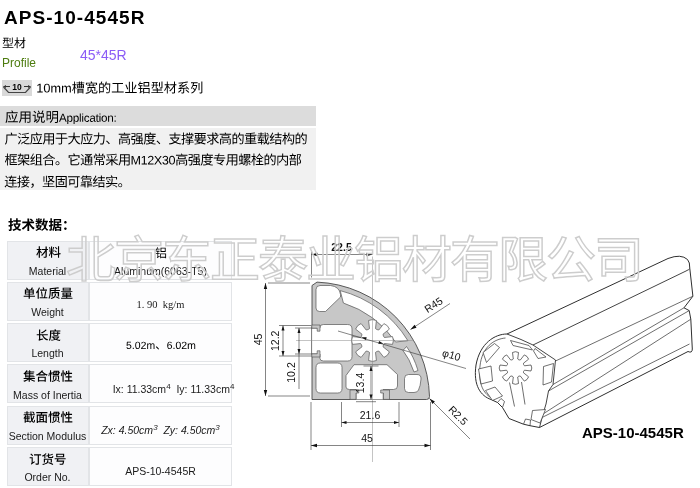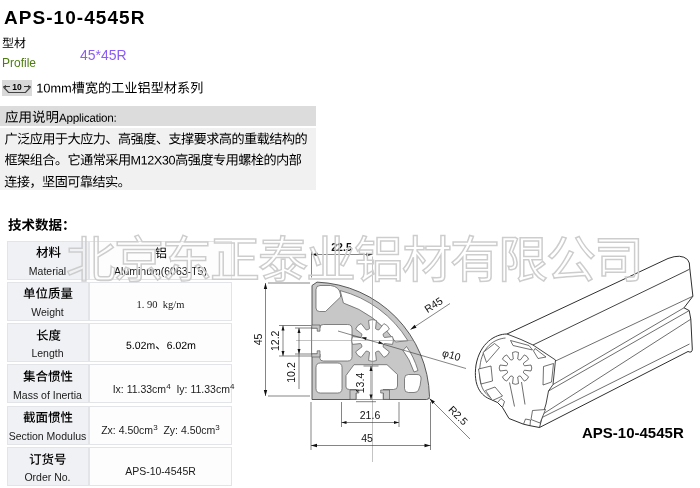--- a/index.html
+++ b/index.html
@@ -81,21 +81,21 @@
 <div class="et" style="left:-24px;top:471.2px;">Order No.</div>
 <svg style="position:absolute;left:154.5px;top:245.6px;" width="14.0" height="14.0" viewBox="0 -11.40 14.0 14.04">
     <path fill="#000" d="M6.4 -8.8H9.8V-6.3H6.4ZM5.5 -9.6V-5.5H10.7V-9.6ZM5.2 -4.0V0.9H6.0V0.3H10.2V0.9H11.1V-4.0ZM6.0 -0.5V-3.2H10.2V-0.5ZM2.2 -10.1C1.8 -8.9 1.2 -7.9 0.4 -7.2C0.6 -6.9 0.8 -6.5 0.9 -6.3C1.3 -6.7 1.7 -7.3 2.1 -7.9H4.7V-8.7H2.5C2.7 -9.1 2.9 -9.4 3.0 -9.8ZM0.7 -4.1V-3.3H2.4V-0.9C2.4 -0.3 2.0 0.1 1.8 0.2C1.9 0.4 2.2 0.7 2.3 0.9C2.4 0.7 2.8 0.4 4.8 -0.9C4.7 -1.0 4.6 -1.4 4.5 -1.6L3.2 -0.8V-3.3H4.7V-4.1H3.2V-5.7H4.5V-6.6H1.3V-5.7H2.4V-4.1Z"></path>
   </svg>
 <div class="et" style="left:89px;top:264.7px;">Aluminum(6063-T5)</div>
 <div class="et" style="left:89px;top:299.3px;font-family:Liberation Serif, serif;">1.&nbsp;90&nbsp; kg/m</div>
 <svg style="position:absolute;left:125.6px;top:337.7px;" width="71.9" height="13.5" viewBox="0 -10.92 71.9 13.45">
     <path fill="#000" d="M5.4 -2.4Q5.4 -1.2 4.7 -0.6Q4.0 0.1 2.8 0.1Q1.8 0.1 1.2 -0.3Q0.6 -0.8 0.4 -1.6L1.4 -1.7Q1.6 -0.7 2.9 -0.7Q3.6 -0.7 4.0 -1.1Q4.4 -1.5 4.4 -2.3Q4.4 -3.0 4.0 -3.4Q3.6 -3.9 2.9 -3.9Q2.5 -3.9 2.2 -3.7Q1.9 -3.6 1.5 -3.3H0.6L0.9 -7.2H5.0V-6.4H1.7L1.6 -4.1Q2.2 -4.6 3.1 -4.6Q4.1 -4.6 4.8 -4.0Q5.4 -3.4 5.4 -2.4Z M6.8 0.0V-1.1H7.8V0.0Z M14.2 -3.6Q14.2 -1.8 13.5 -0.9Q12.9 0.1 11.7 0.1Q10.4 0.1 9.8 -0.8Q9.2 -1.8 9.2 -3.6Q9.2 -5.5 9.8 -6.4Q10.4 -7.3 11.7 -7.3Q13.0 -7.3 13.6 -6.4Q14.2 -5.5 14.2 -3.6ZM13.2 -3.6Q13.2 -5.2 12.9 -5.9Q12.5 -6.6 11.7 -6.6Q10.8 -6.6 10.5 -5.9Q10.1 -5.2 10.1 -3.6Q10.1 -2.1 10.5 -1.4Q10.9 -0.7 11.7 -0.7Q12.5 -0.7 12.9 -1.4Q13.2 -2.1 13.2 -3.6Z M15.1 0.0V-0.7Q15.4 -1.3 15.8 -1.7Q16.1 -2.2 16.6 -2.5Q17.0 -2.9 17.4 -3.2Q17.8 -3.5 18.1 -3.9Q18.4 -4.2 18.6 -4.5Q18.8 -4.9 18.8 -5.3Q18.8 -5.9 18.5 -6.2Q18.1 -6.6 17.5 -6.6Q16.9 -6.6 16.6 -6.3Q16.2 -5.9 16.1 -5.4L15.2 -5.4Q15.3 -6.3 15.9 -6.8Q16.5 -7.3 17.5 -7.3Q18.6 -7.3 19.2 -6.8Q19.8 -6.3 19.8 -5.4Q19.8 -4.9 19.6 -4.5Q19.4 -4.1 19.0 -3.7Q18.7 -3.3 17.6 -2.4Q17.0 -1.9 16.6 -1.5Q16.3 -1.1 16.1 -0.8H19.9V0.0Z M24.4 0.0V-3.5Q24.4 -4.3 24.2 -4.6Q23.9 -4.9 23.4 -4.9Q22.8 -4.9 22.4 -4.5Q22.1 -4.0 22.1 -3.2V0.0H21.2V-4.4Q21.2 -5.3 21.1 -5.5H22.0Q22.0 -5.5 22.0 -5.4Q22.0 -5.3 22.0 -5.2Q22.0 -5.0 22.0 -4.6H22.1Q22.4 -5.2 22.7 -5.4Q23.1 -5.6 23.7 -5.6Q24.3 -5.6 24.7 -5.4Q25.0 -5.1 25.2 -4.6H25.2Q25.5 -5.2 25.9 -5.4Q26.3 -5.6 26.9 -5.6Q27.7 -5.6 28.1 -5.2Q28.5 -4.7 28.5 -3.7V0.0H27.6V-3.5Q27.6 -4.3 27.4 -4.6Q27.1 -4.9 26.6 -4.9Q26.0 -4.9 25.6 -4.5Q25.3 -4.0 25.3 -3.2V0.0Z M32.3 0.6 33.1 -0.0C32.4 -0.9 31.4 -1.9 30.5 -2.6L29.8 -1.9C30.6 -1.3 31.6 -0.3 32.3 0.6Z M46.1 -2.4Q46.1 -1.2 45.4 -0.6Q44.8 0.1 43.7 0.1Q42.5 0.1 41.9 -0.8Q41.2 -1.7 41.2 -3.4Q41.2 -5.3 41.9 -6.3Q42.6 -7.3 43.8 -7.3Q45.4 -7.3 45.9 -5.9L45.0 -5.7Q44.7 -6.6 43.8 -6.6Q43.0 -6.6 42.6 -5.8Q42.1 -5.1 42.1 -3.7Q42.4 -4.2 42.8 -4.4Q43.3 -4.7 43.9 -4.7Q44.9 -4.7 45.5 -4.0Q46.1 -3.4 46.1 -2.4ZM45.1 -2.3Q45.1 -3.1 44.7 -3.5Q44.4 -4.0 43.7 -4.0Q43.0 -4.0 42.6 -3.6Q42.2 -3.2 42.2 -2.5Q42.2 -1.7 42.6 -1.2Q43.1 -0.6 43.7 -0.6Q44.4 -0.6 44.7 -1.1Q45.1 -1.5 45.1 -2.3Z M47.5 0.0V-1.1H48.5V0.0Z M54.9 -3.6Q54.9 -1.8 54.2 -0.9Q53.6 0.1 52.3 0.1Q51.1 0.1 50.5 -0.8Q49.8 -1.8 49.8 -3.6Q49.8 -5.5 50.5 -6.4Q51.1 -7.3 52.4 -7.3Q53.7 -7.3 54.3 -6.4Q54.9 -5.5 54.9 -3.6ZM53.9 -3.6Q53.9 -5.2 53.6 -5.9Q53.2 -6.6 52.4 -6.6Q51.5 -6.6 51.2 -5.9Q50.8 -5.2 50.8 -3.6Q50.8 -2.1 51.2 -1.4Q51.5 -0.7 52.4 -0.7Q53.2 -0.7 53.6 -1.4Q53.9 -2.1 53.9 -3.6Z M55.8 0.0V-0.7Q56.1 -1.3 56.4 -1.7Q56.8 -2.2 57.2 -2.5Q57.7 -2.9 58.1 -3.2Q58.5 -3.5 58.8 -3.9Q59.1 -4.2 59.3 -4.5Q59.5 -4.9 59.5 -5.3Q59.5 -5.9 59.2 -6.2Q58.8 -6.6 58.2 -6.6Q57.6 -6.6 57.2 -6.3Q56.9 -5.9 56.8 -5.4L55.8 -5.4Q56.0 -6.3 56.6 -6.8Q57.2 -7.3 58.2 -7.3Q59.3 -7.3 59.9 -6.8Q60.5 -6.3 60.5 -5.4Q60.5 -4.9 60.3 -4.5Q60.1 -4.1 59.7 -3.7Q59.3 -3.3 58.3 -2.4Q57.7 -1.9 57.3 -1.5Q57.0 -1.1 56.8 -0.8H60.6V0.0Z M65.1 0.0V-3.5Q65.1 -4.3 64.8 -4.6Q64.6 -4.9 64.0 -4.9Q63.5 -4.9 63.1 -4.5Q62.8 -4.0 62.8 -3.2V0.0H61.8V-4.4Q61.8 -5.3 61.8 -5.5H62.7Q62.7 -5.5 62.7 -5.4Q62.7 -5.3 62.7 -5.2Q62.7 -5.0 62.7 -4.6H62.7Q63.0 -5.2 63.4 -5.4Q63.8 -5.6 64.4 -5.6Q65.0 -5.6 65.4 -5.4Q65.7 -5.1 65.9 -4.6H65.9Q66.2 -5.2 66.6 -5.4Q67.0 -5.6 67.6 -5.6Q68.4 -5.6 68.8 -5.2Q69.2 -4.7 69.2 -3.7V0.0H68.3V-3.5Q68.3 -4.3 68.0 -4.6Q67.8 -4.9 67.2 -4.9Q66.6 -4.9 66.3 -4.5Q66.0 -4.0 66.0 -3.2V0.0Z"></path>
   </svg>
 <div class="et" style="left:89px;top:382.9px;margin-left:13px;">Ix: 11.33cm<span class="sup">4</span>&nbsp; Iy: 11.33cm<span class="sup">4</span></div>
-<div class="et" style="left:89px;top:424.2px;">Zx: 4.50cm<span class="sup">3</span>&nbsp; Zy: 4.50cm<span class="sup">3</span></div>
+<div class="et" style="left:89px;top:424.2px;font-style:italic;">Zx: 4.50cm<span class="sup">3</span>&nbsp; Zy: 4.50cm<span class="sup">3</span></div>
 <div class="et" style="left:89px;top:464.5px;">APS-10-4545R</div>
 <svg style="position:absolute;left:0;top:0;" width="700" height="488" viewBox="0 0 700 488" font-family="Liberation Sans">
 <path d="M312,285.5 L317,282.1 A117.5,117.5 0 0 1 429.5,396.5 Q429.5,399.5 426.5,399.5 L312,399.5 Z" fill="#c7c7c7" stroke="#4a4a4a" stroke-width="0.9" stroke-linejoin="round"></path>
 <path d="M316,289.5 Q316,285.5 320,285.5 L330.5,285.5 Q339.5,286.5 340.5,294.5 L340.5,297 L325.5,311.5 L319.5,311.5 Q316,311.5 316,308 Z" fill="#fff" stroke="#555" stroke-width="0.7" stroke-linejoin="round"></path>
 <path d="M340.2,290.6 A112.5,112.5 0 0 1 407.9,340.7 L395.6,342.0 A101.5,101.5 0 0 0 343.4,303.0 Z" fill="#fff" stroke="#555" stroke-width="0.7" stroke-linejoin="round"></path>
 <path d="M311.6,328 L320,328 L320,327 Q320,324.5 323.5,324.5 L347.5,324.5 Q352,324.5 352,329 L352,356.5 Q352,361 347.5,361 L323.5,361 Q320,361 320,358.5 L320,354 L311.6,354 Z" fill="#fff" stroke="#555" stroke-width="0.7" stroke-linejoin="round"></path>
 <path d="M311.8,325 L320,325 L320,331.2 L317.2,331.2 L317.2,328.2 L311.8,328.2 Z" fill="#c7c7c7" stroke="#4a4a4a" stroke-width="0.6" stroke-linejoin="round"></path>
 <path d="M311.8,357 L320,357 L320,350.8 L317.2,350.8 L317.2,353.8 L311.8,353.8 Z" fill="#c7c7c7" stroke="#4a4a4a" stroke-width="0.6" stroke-linejoin="round"></path>
 <path d="M316,367.5 Q316,363 320.5,363 L337.5,363 Q342,363 342,367.5 L342,388.5 Q342,393 337.5,393 L320.5,393 Q316,393 316,388.5 Z" fill="#fff" stroke="#555" stroke-width="0.7" stroke-linejoin="round"></path>
 <path d="M346,387 L346,375.5 L354,364.7 L387,364.7 L397.5,374.5 L397.5,386 Q397.5,389.5 393.5,389.5 L349.5,389.5 Q346,389.5 346,387 Z" fill="#fff" stroke="#555" stroke-width="0.7" stroke-linejoin="round"></path>

